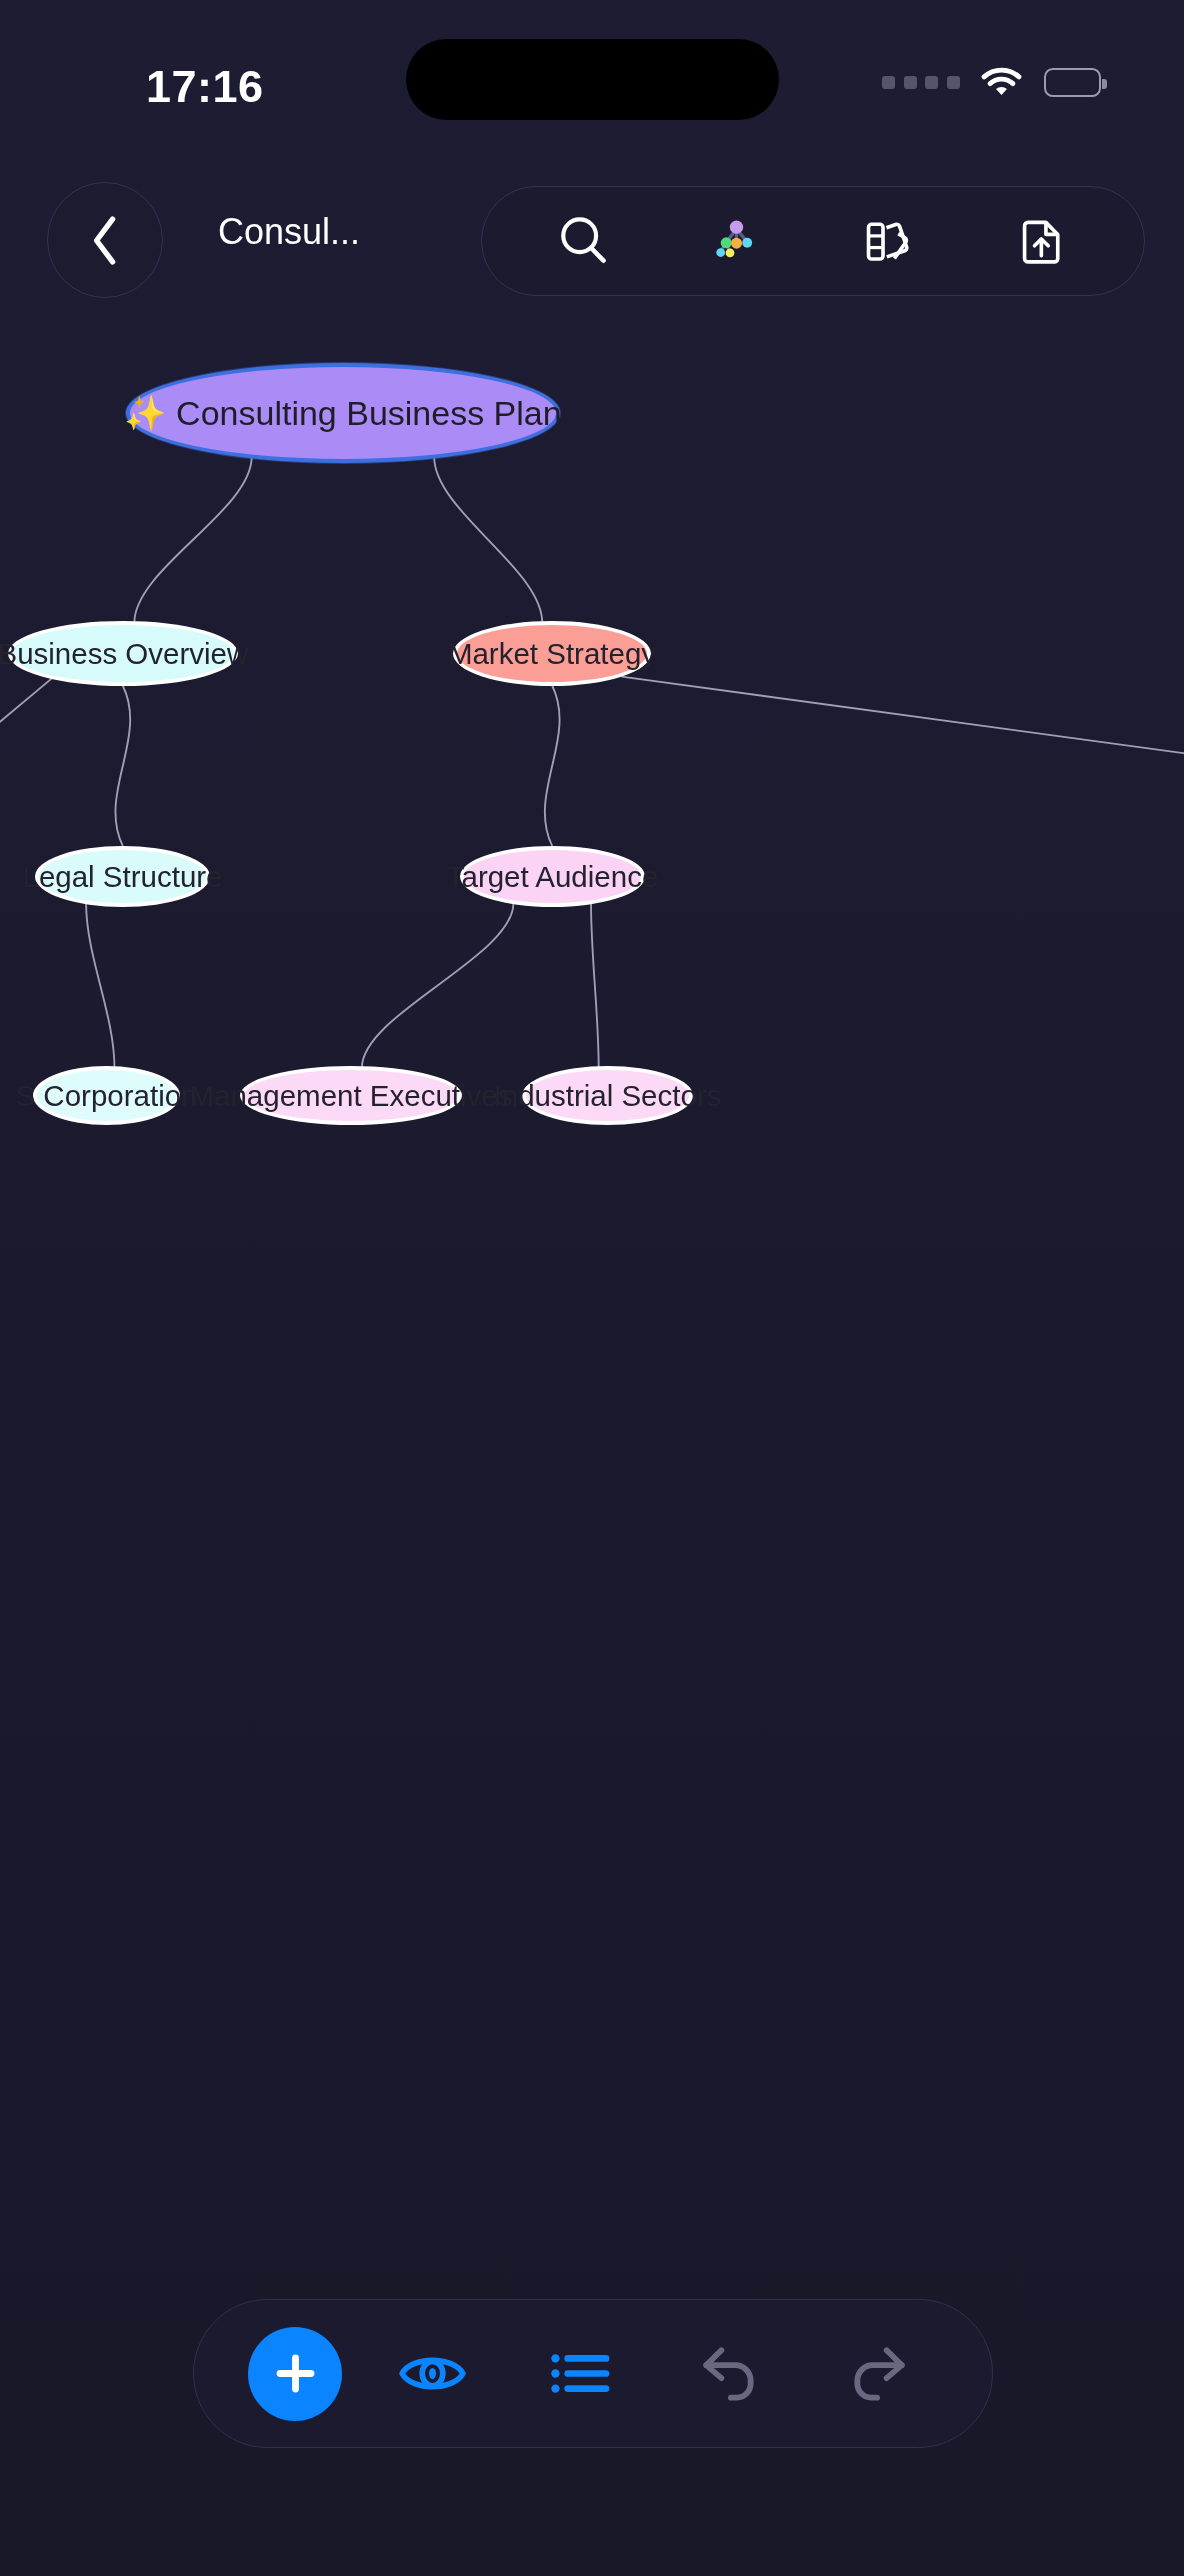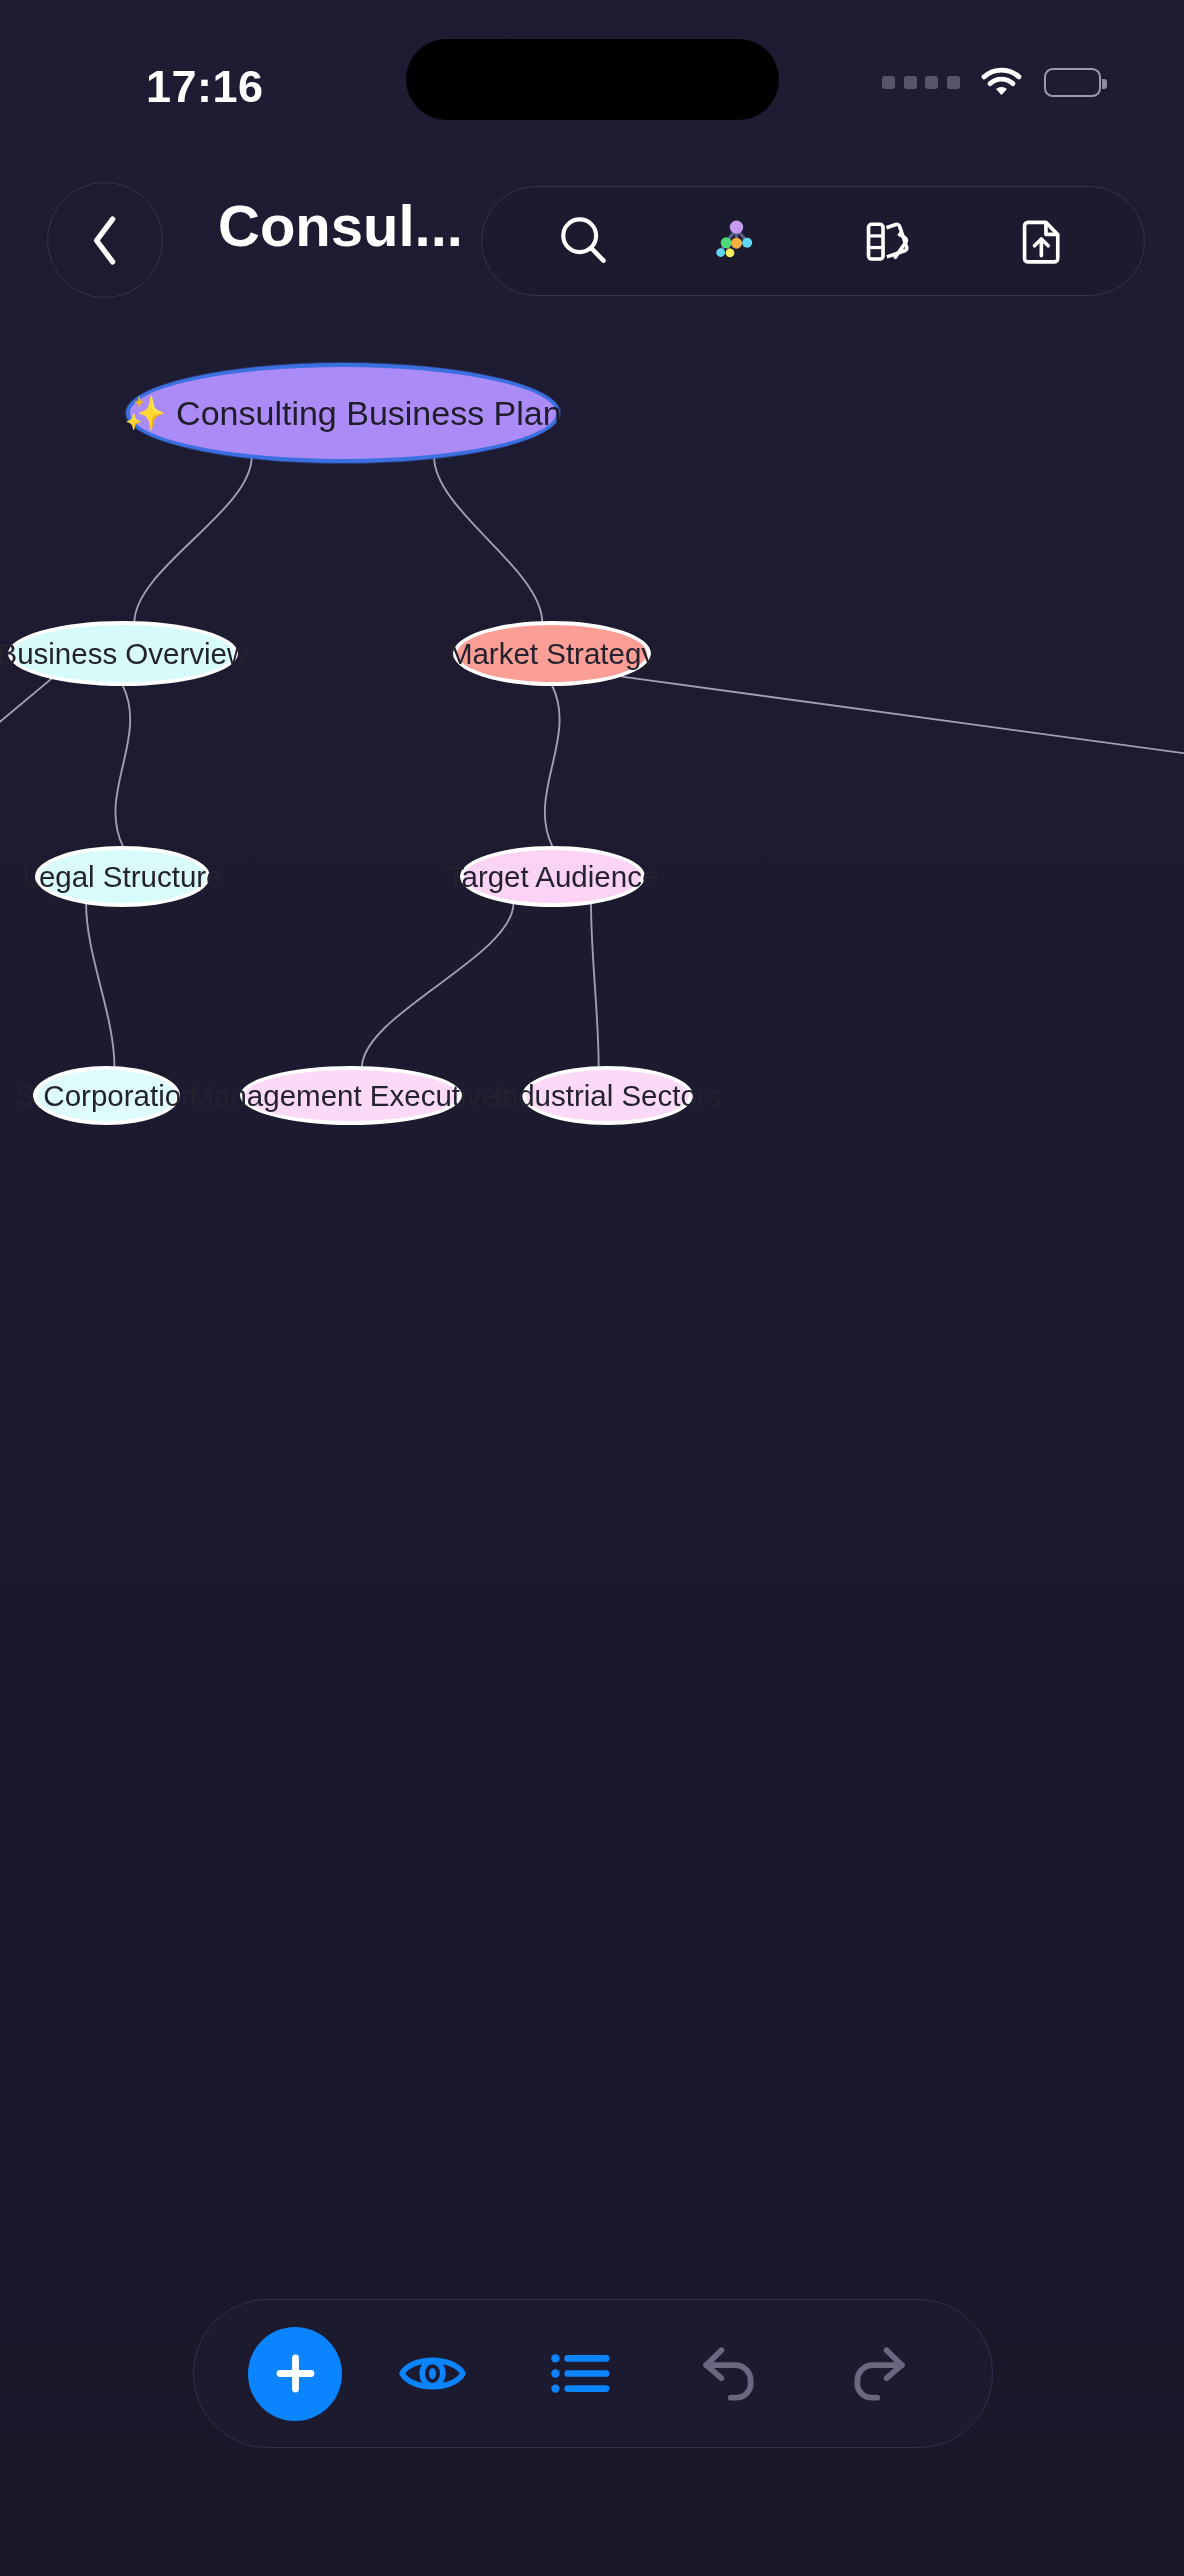--- a/index.html
+++ b/index.html
@@ -58,22 +58,22 @@
   }
   #back-button {
     position:absolute; left:47px; top:0;
     width:116px; height:116px; border-radius:50%;
     border:1.5px solid #35324f;
     background:#1d1b30;
     display:flex; align-items:center; justify-content:center;
     cursor:pointer;
   }
   #doc-title {
-    position:absolute; left:218px; top:10px;
-    font-size:58px; font-weight:700; color:#ffffff;
+    position:absolute; left:218px; top:29px;
+    font-size:36px; font-weight:400; color:#ffffff;
     white-space:nowrap;
   }
   #toolbar-pill {
     position:absolute; left:481px; top:3.9px;
     width:664px; height:110px; border-radius:55px;
     border:1.5px solid #35324f;
     background:#1c1a2e;
     display:flex; align-items:center; justify-content:space-around;
     padding:0 25.5px;
   }

